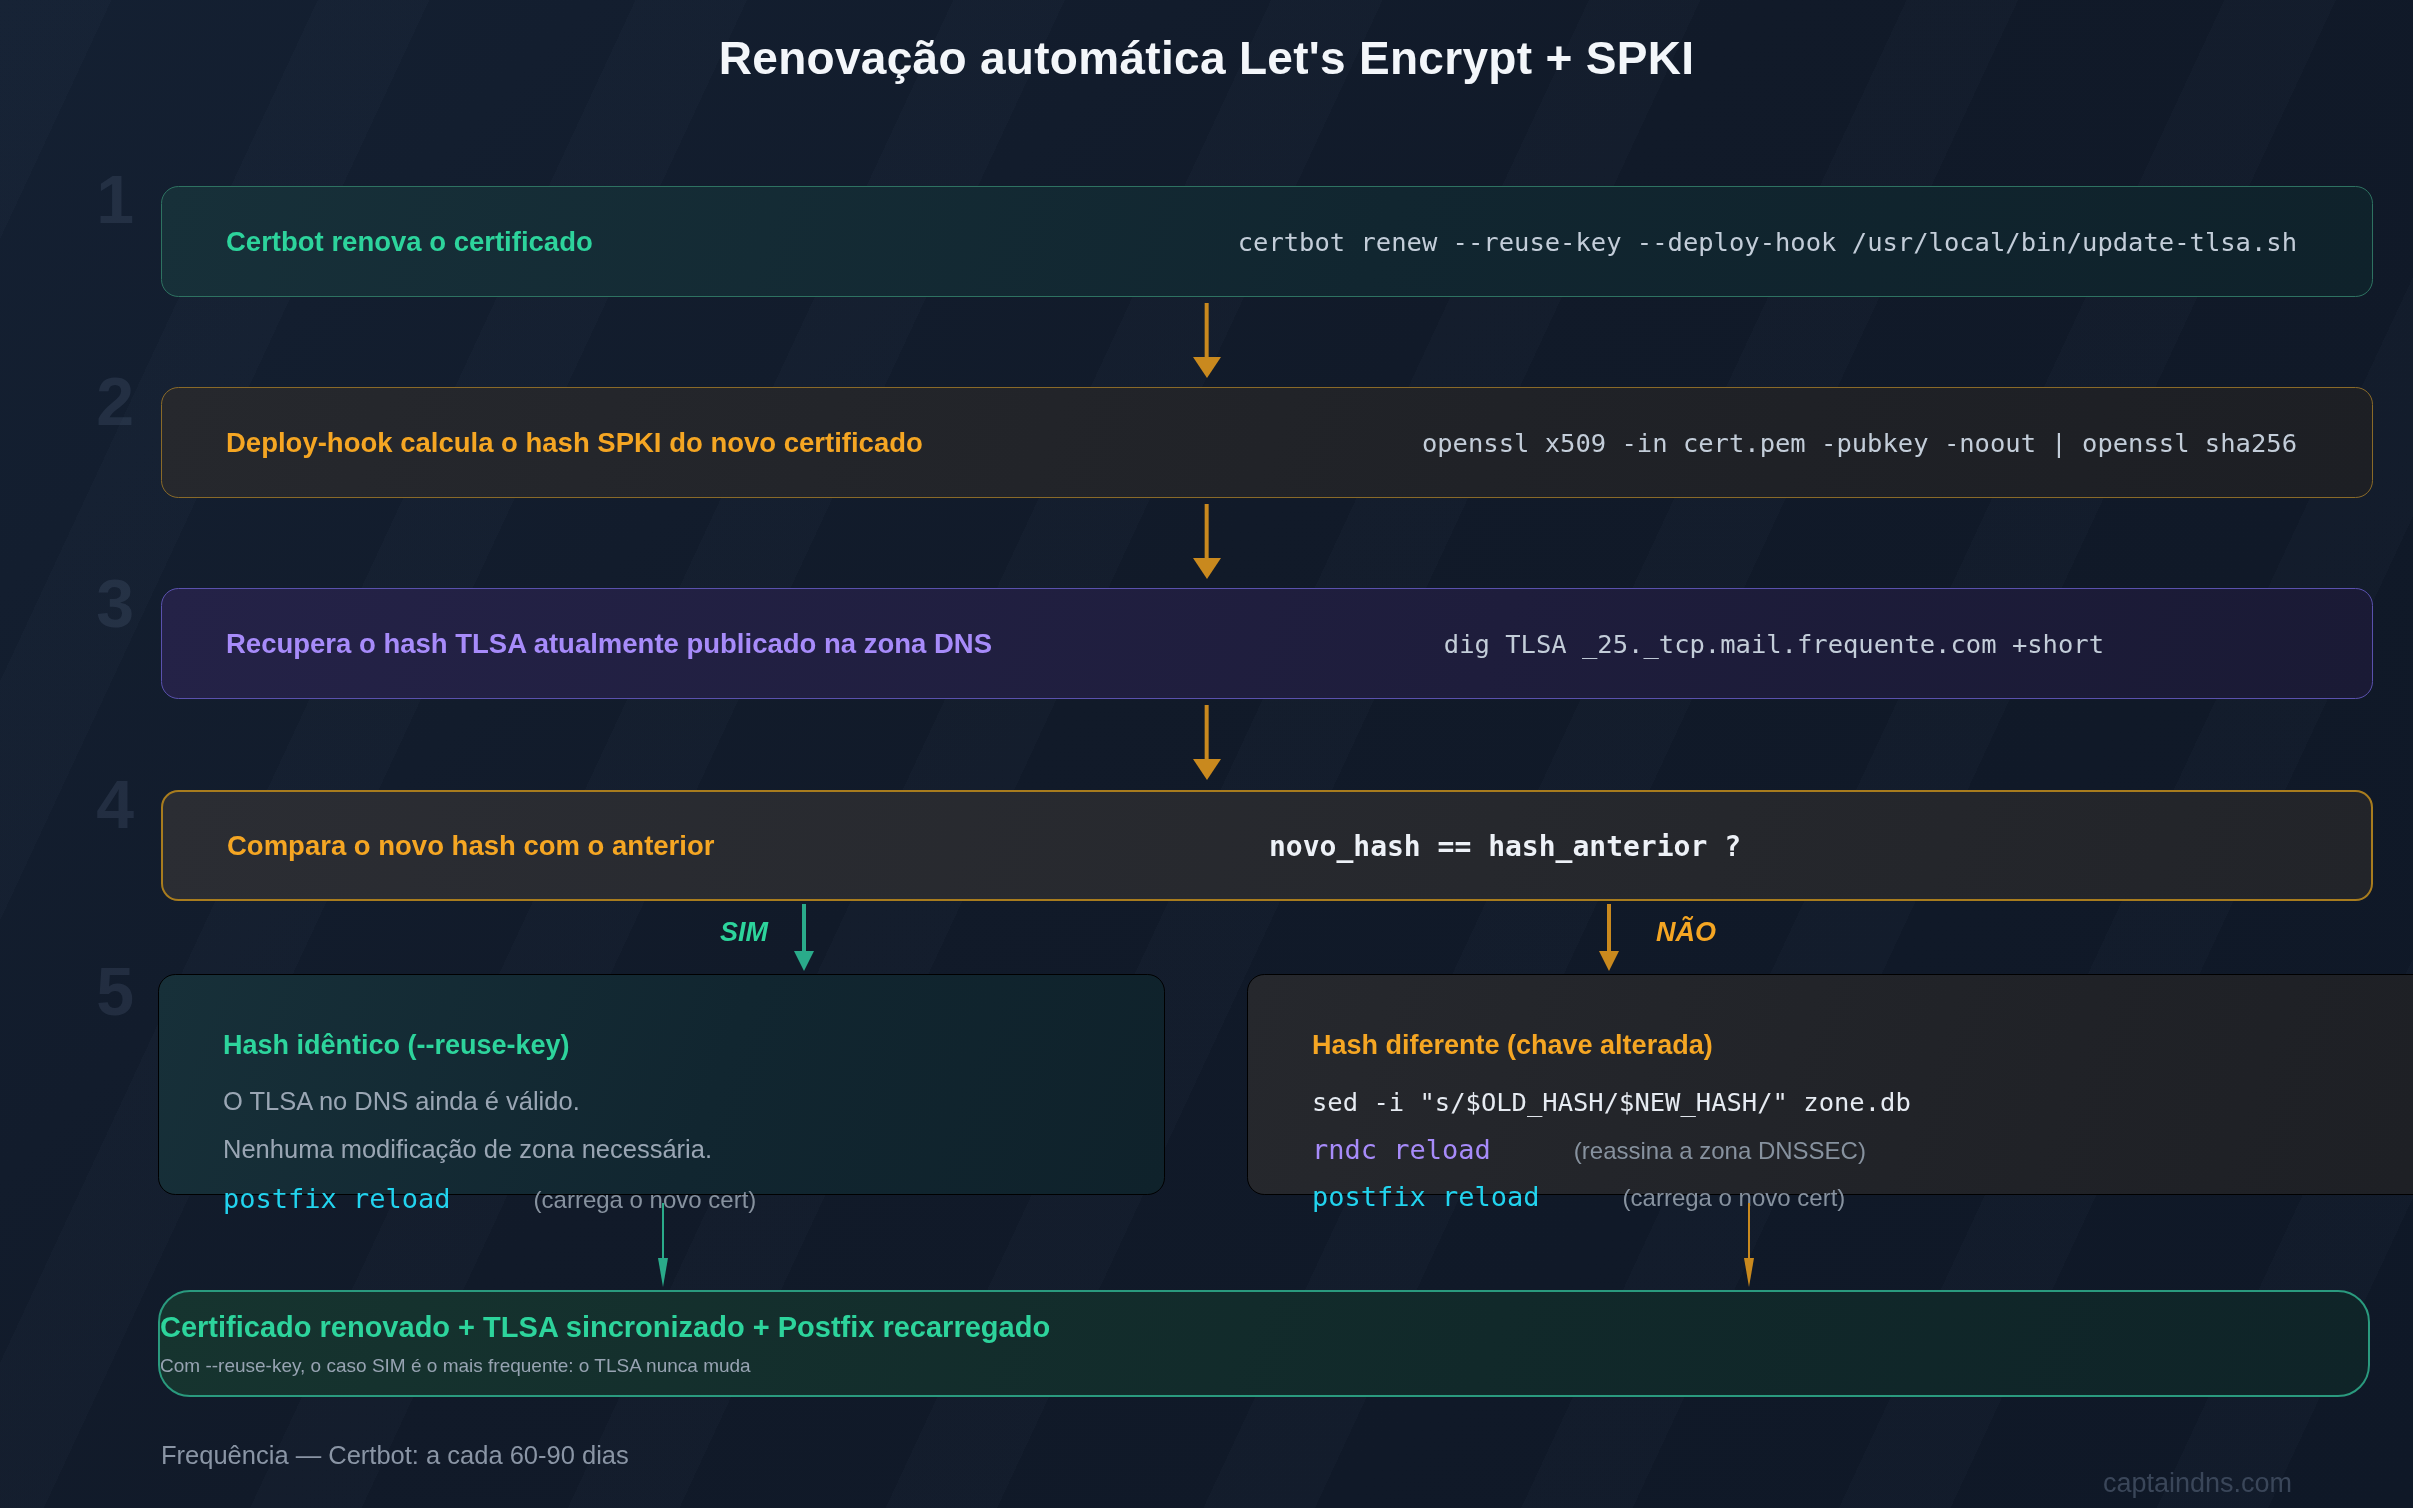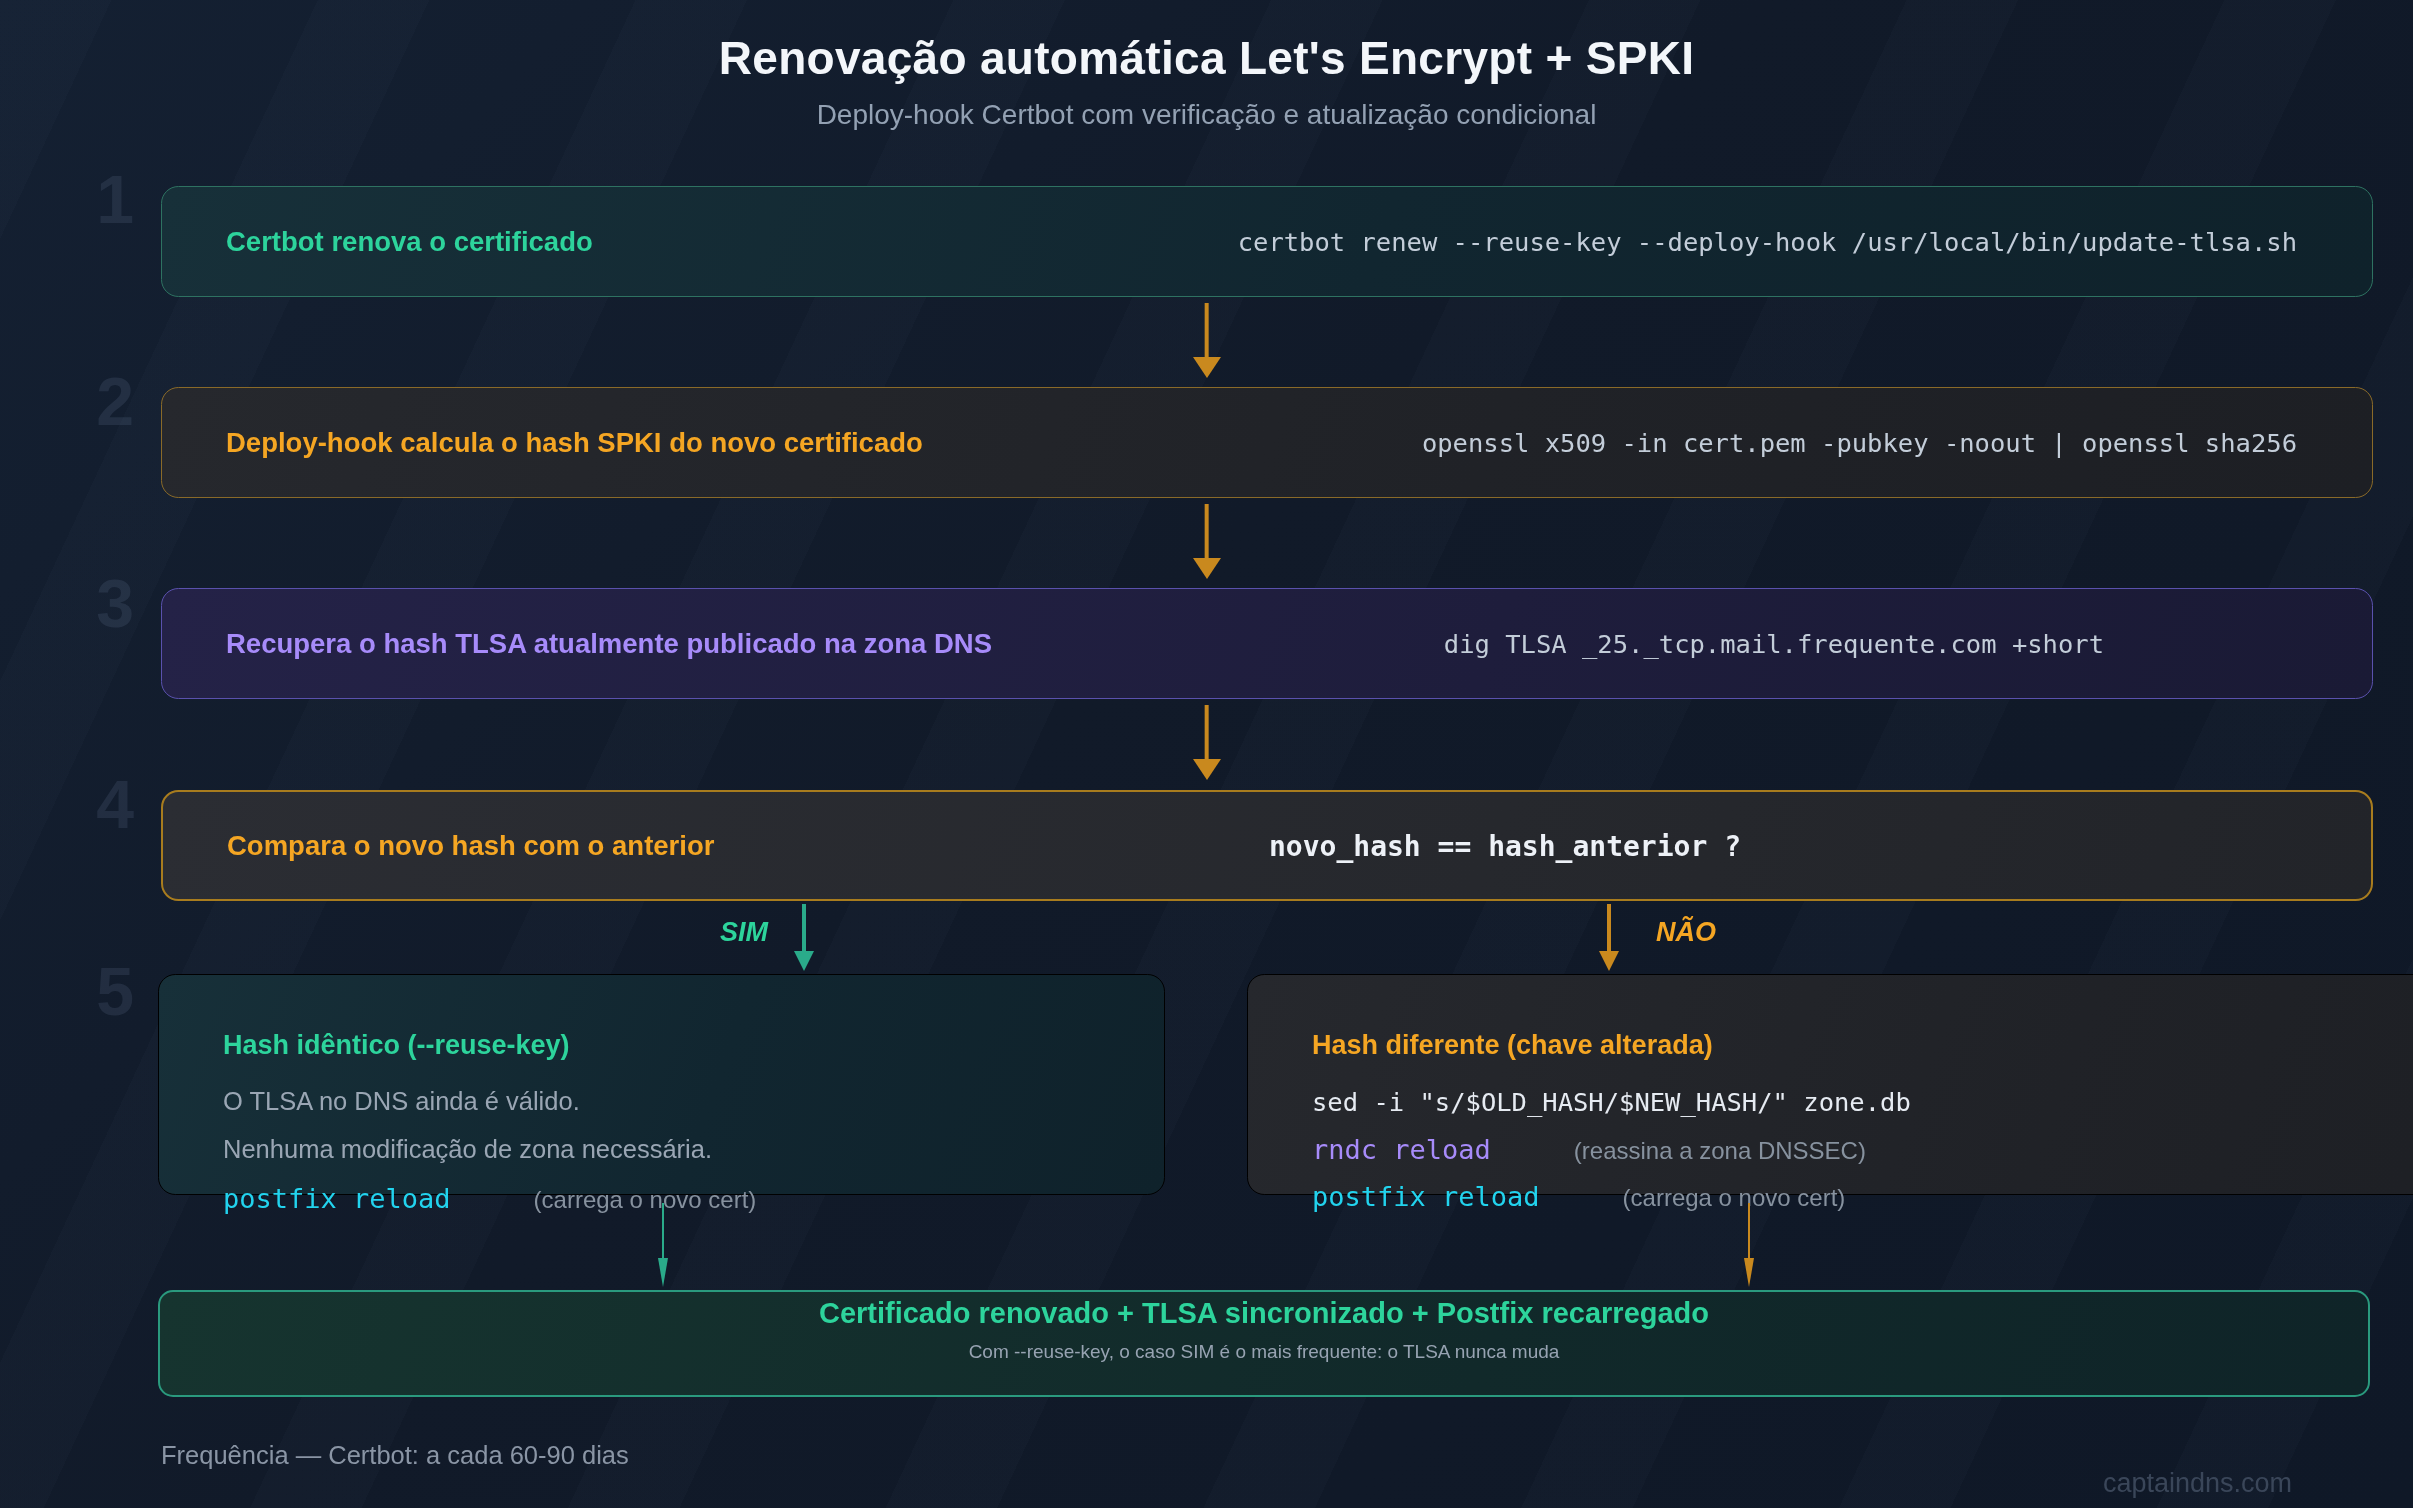--- a/index.html
+++ b/index.html
@@ -68,36 +68,35 @@
   }
   .box5-title { font-size:27px; font-weight:bold; margin-bottom:25.5px; white-space:nowrap;margin-top:20px; }
   .box5-line  { font-size:25.5px; color:#9aa6b4; margin-bottom:19px; white-space:nowrap; }
   .code-row   { white-space:nowrap; margin-bottom:16px; }
   .code-row .code { font-family:"DejaVu Sans Mono", monospace; font-size:27px;text-align:right; }
   .code-row .comment { font-size:24px; color:#87929f; margin-left:80px; }
   .sed-line { font-family:"DejaVu Sans Mono", monospace; font-size:25.5px; color:#e6ebf2; margin-bottom:17.4px; white-space:nowrap; }
   
   .final-box {
     position:absolute; left:158px; top:1290px; width:2212px; height:107px;
-    border-radius:15px; border:2px solid #2a9a7e;
+    border-radius:32px; border:2px solid #2a9a7e;
     background:linear-gradient(110deg,#16342f 0%,#11292a 60%,#0f2428 100%);
-    text-align:center; padding-top:5px;
+    text-align:left; padding-top:19px;
   }
   .final-title { font-size:29px; font-weight:bold; color:#2dd49c; margin-bottom:10.7px; }
   .final-sub   { font-size:19px; color:#97a3b2; }
   .footer-freq { position:absolute; left:161px; top:1441px; font-size:25.5px; color:#8a95a5; }
   .watermark   { position:absolute; right:121px; top:1468px; font-size:27px; color:#3a4659; }
 </style>
 </head>
 <body>
 
 <div id="canvas">
 
   <div class="title">Renovação automática Let's Encrypt + SPKI</div>
-  <div class="subtitle">Deploy-hook Certbot com verificação e atualização condicional</div>
 
   <div class="stepnum" style="top:165px;">1</div>
   <div class="stepnum" style="top:367px;">2</div>
   <div class="stepnum" style="top:569px;">3</div>
   <div class="stepnum" style="top:770px;">4</div>
   <div class="stepnum" style="top:957px;">5</div>
 
   <div class="box b-green" style="top:186px;">
     <div class="box-label c-green">Certbot renova o certificado</div>
     <div class="box-cmd">certbot renew --reuse-key --deploy-hook /usr/local/bin/update-tlsa.sh</div>

